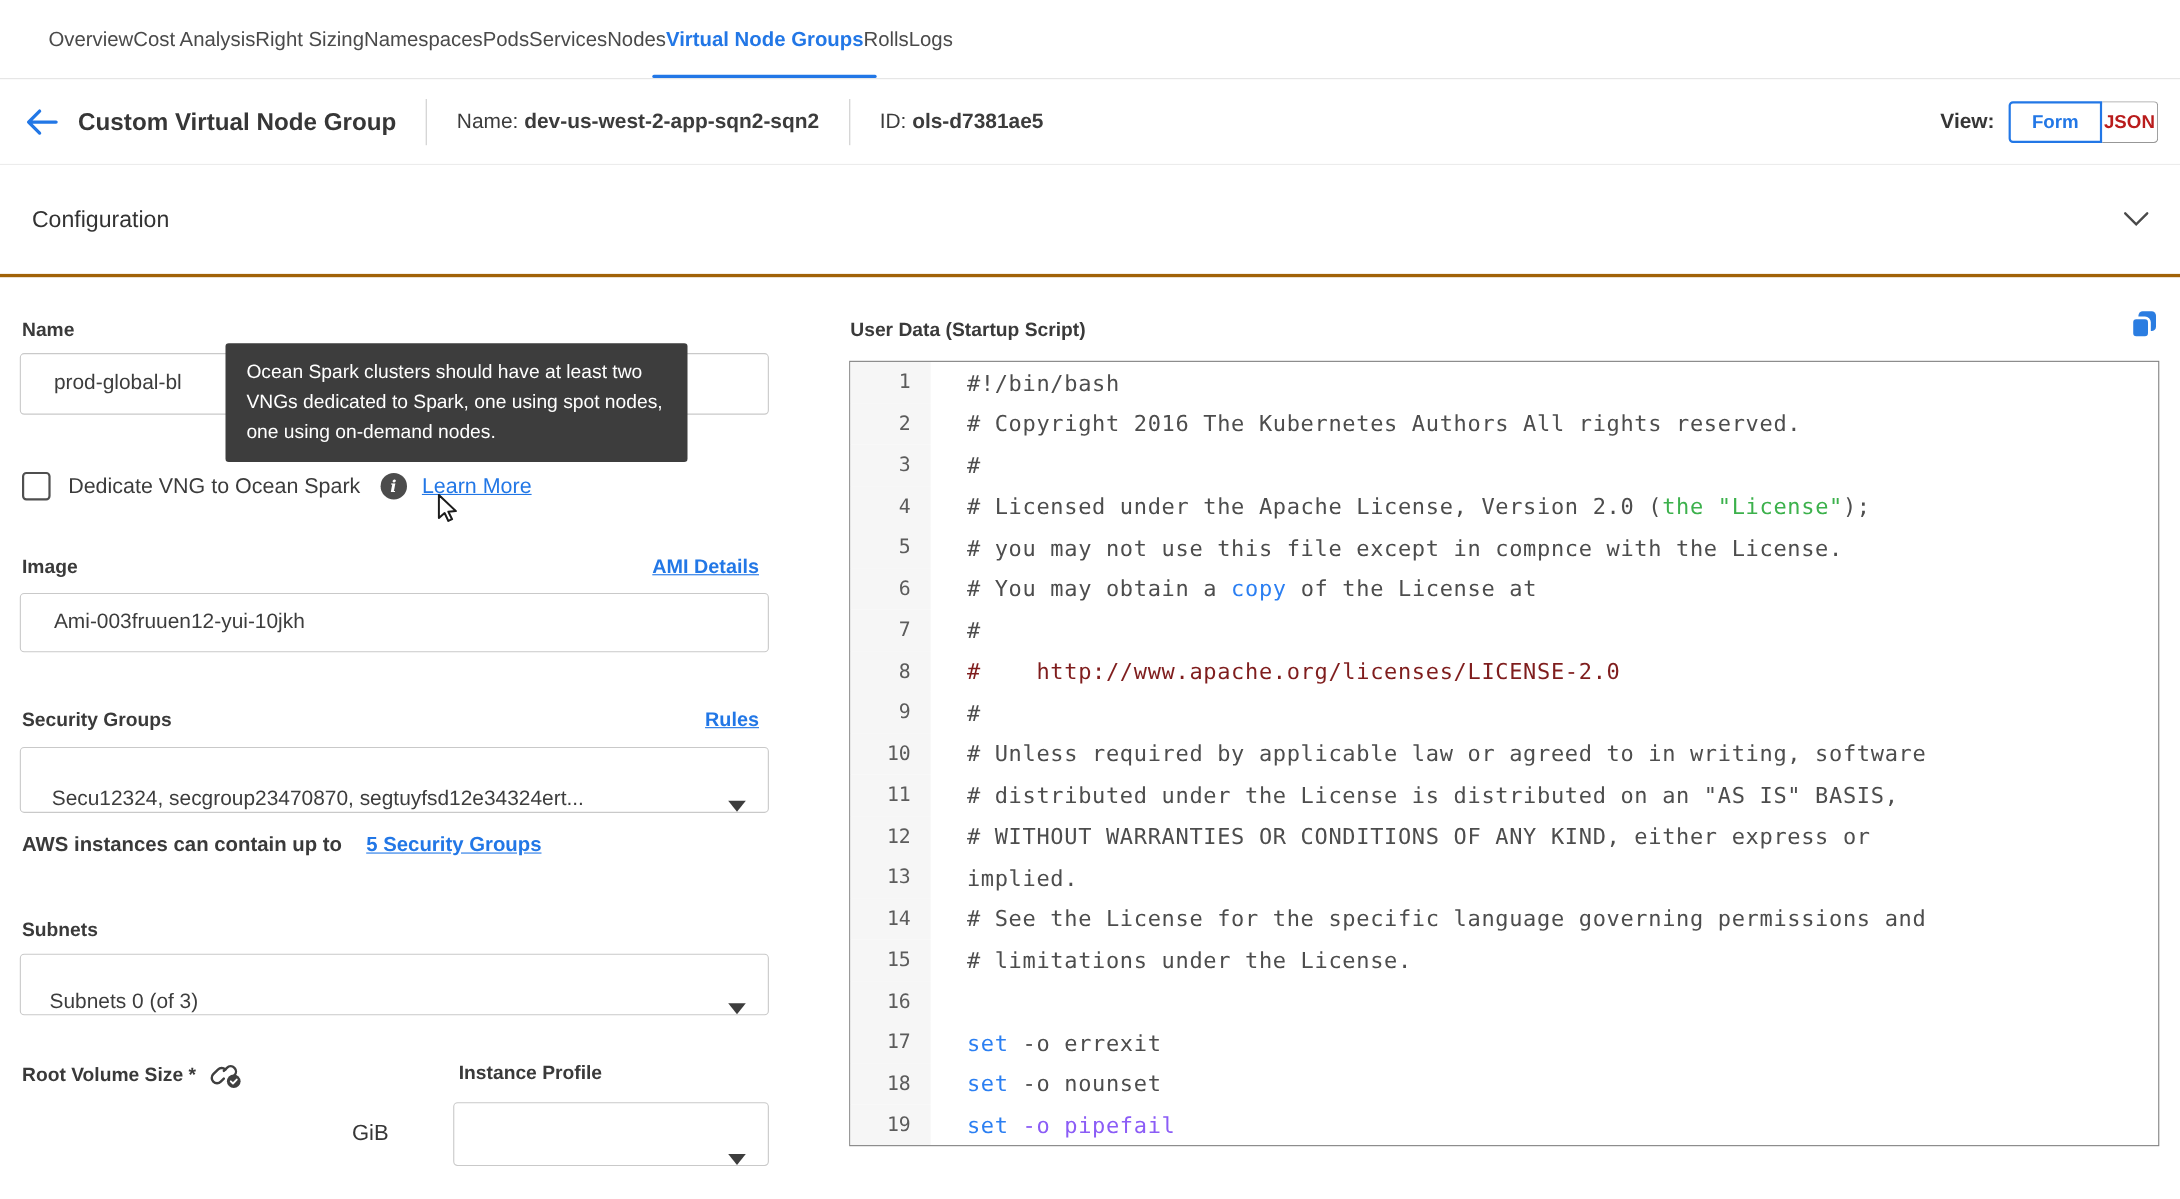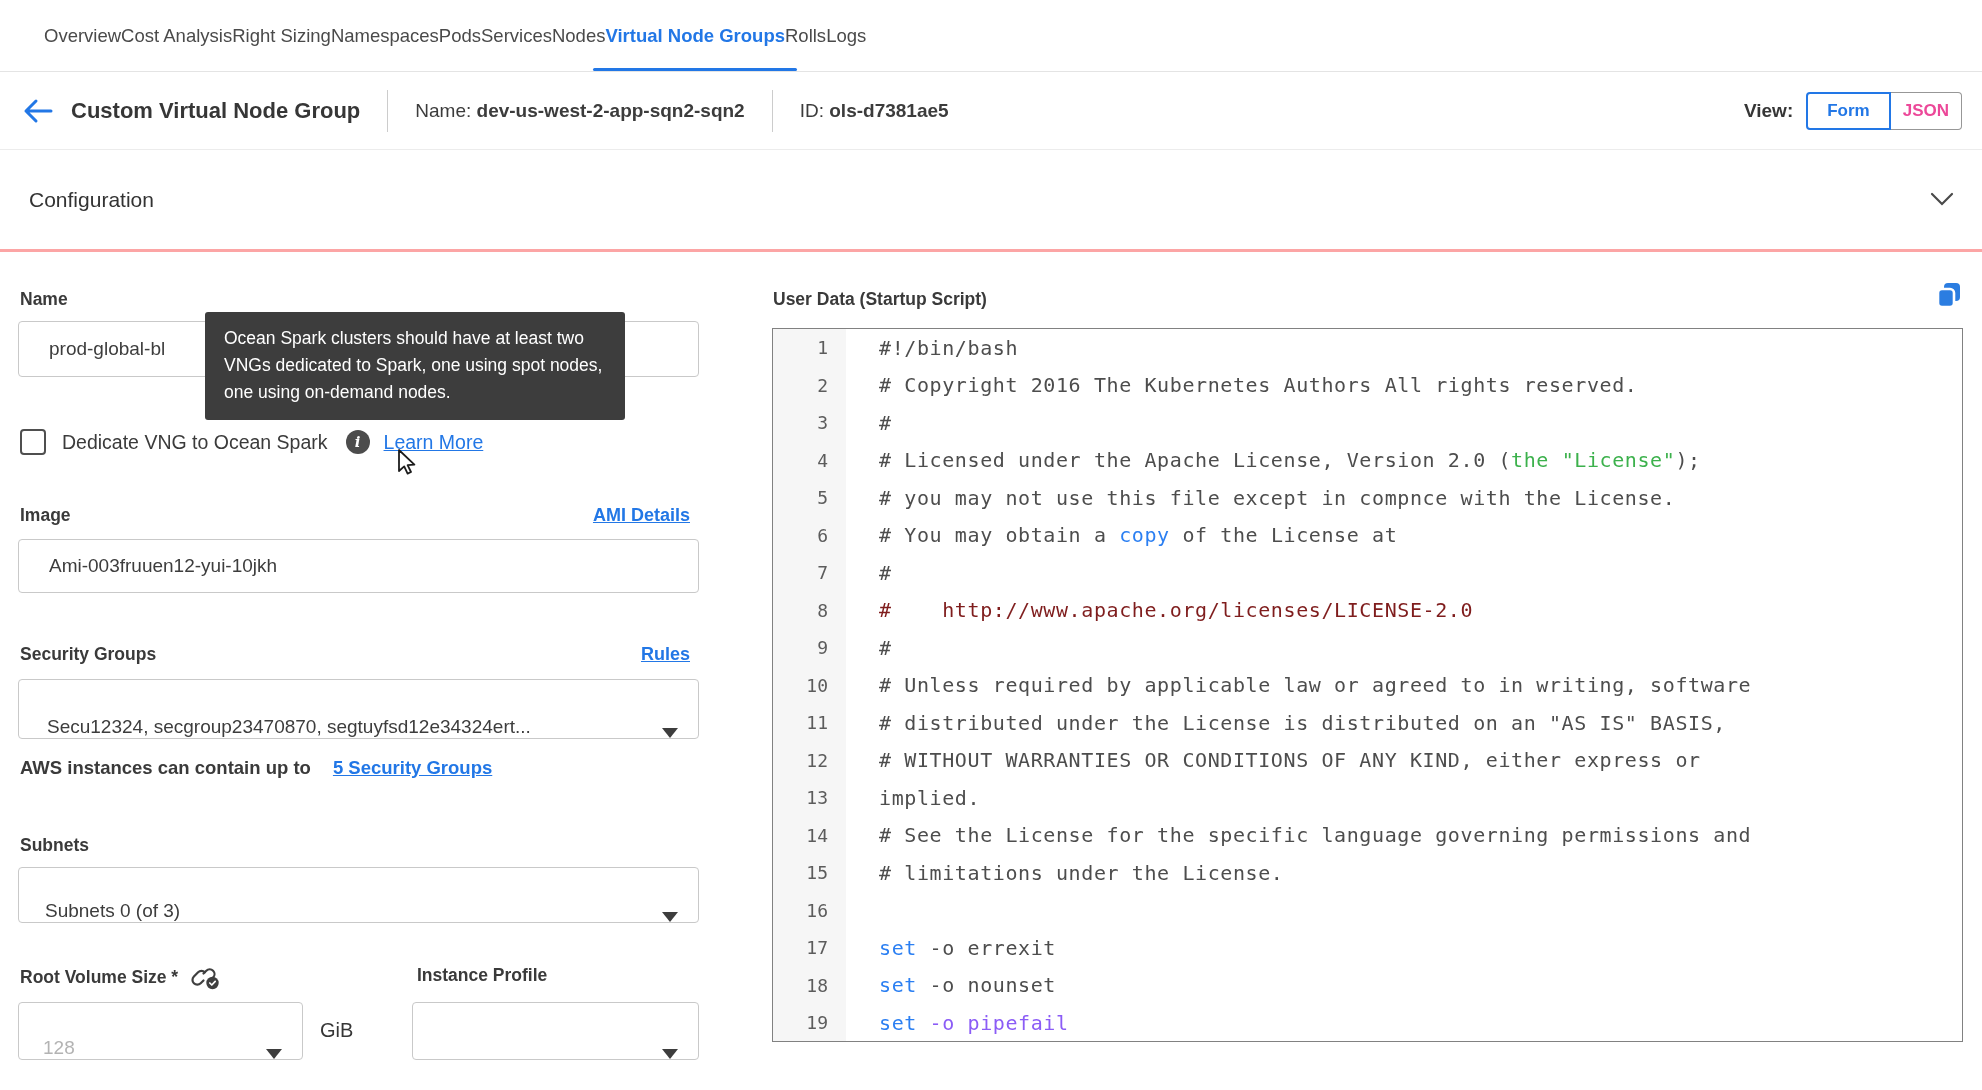--- a/index.html
+++ b/index.html
@@ -17,24 +17,24 @@
   .header { display:flex; align-items:center; height:78px; padding:0 20px 0 23px; border-bottom:1px solid #ececec; }
   .back-btn { display:flex; align-items:center; cursor:pointer; }
   .page-title { font-size:22px; font-weight:700; color:#363636; margin-left:18px; white-space:nowrap; }
   .vdiv { width:1px; height:42px; background:#ccc; margin:0 27px; flex-shrink:0; }
   .meta { font-size:19px; color:#3c3c3c; white-space:nowrap; }
   .meta .val { font-weight:700; }
   .view-group { margin-left:auto; display:flex; align-items:center; }
   .view-label { font-size:19px; font-weight:700; color:#363636; margin-right:13px; }
   .seg-btn { height:38px; display:flex; align-items:center; font-size:17px; font-weight:700; background:#fff; cursor:pointer; }
   .btn-form { border:2px solid #2277e6; color:#2277e6; padding:0 19px; border-radius:4px 0 0 4px; position:relative; z-index:1; }
-  .btn-json { border:1px solid #979797; border-left:none; color:#ec4899; padding:0 12px; border-radius:0 4px 4px 0; }
-
-  
-  .configbar { display:flex; align-items:center; justify-content:space-between; height:102px; padding:0 28px 0 29px; border-bottom:3px solid #fca5a5; }
+  .btn-json { border:1px solid #979797; border-left:none; color:#b91c1c; padding:0 2px; border-radius:0 4px 4px 0; }
+
+  
+  .configbar { display:flex; align-items:center; justify-content:space-between; height:102px; padding:0 28px 0 29px; border-bottom:3px solid #a16207; }
   .config-title { font-size:21px; color:#333; }
   .chev { cursor:pointer; display:flex; align-items:center; }
 
   
   .main { position:relative; height:837px; }
   .field-label { font-size:17.5px; font-weight:700; color:#3a3a3a; white-space:nowrap; }
   .link { color:#2277e6; text-decoration:underline; cursor:pointer; }
   .row-flex { position:absolute; left:20px; width:670px; display:flex; justify-content:space-between; align-items:flex-start; }
   .head-link { font-size:18px; font-weight:700; }
 
@@ -164,24 +164,20 @@
         <svg width="29" height="25" viewBox="0 0 29 25">
           <g stroke="#3f3f3f" stroke-width="2.2" fill="none" stroke-linecap="round">
             <path d="M12.5 15.5 l-2.8 2.8 a4.8 4.8 0 0 1 -6.8 -6.8 l4.2 -4.2 a4.8 4.8 0 0 1 6.8 0"></path>
             <path d="M12.5 8.5 l2.8 -2.8 a4.8 4.8 0 0 1 6.8 6.8 l-2.6 2.6"></path>
           </g>
           <circle cx="21.5" cy="18" r="6.2" fill="#3f3f3f"></circle>
           <path d="M18.8 18 l2 2 l3.4 -3.6" stroke="#ffffff" stroke-width="1.7" fill="none" stroke-linecap="round" stroke-linejoin="round"></path>
         </svg>
       </span>
     </div>
-    <div class="dropdown" style="left:18px;top:750px;width:285px;height:58px;">
-      <input class="rv-input" placeholder="128" style="">
-      <span class="caret"></span>
-    </div>
     <div class="gib-label">GiB</div>
 
     <div class="field-label" style="position:absolute;left:417px;top:713px;">Instance Profile</div>
     <div class="dropdown" style="left:412px;top:750px;width:287px;height:58px;">
       <span class="dd-text" style="padding-left:24px;"></span>
       <span class="caret"></span>
     </div>
 
     <div class="editor-label">User Data (Startup Script)</div>
     <span class="copy-btn">

